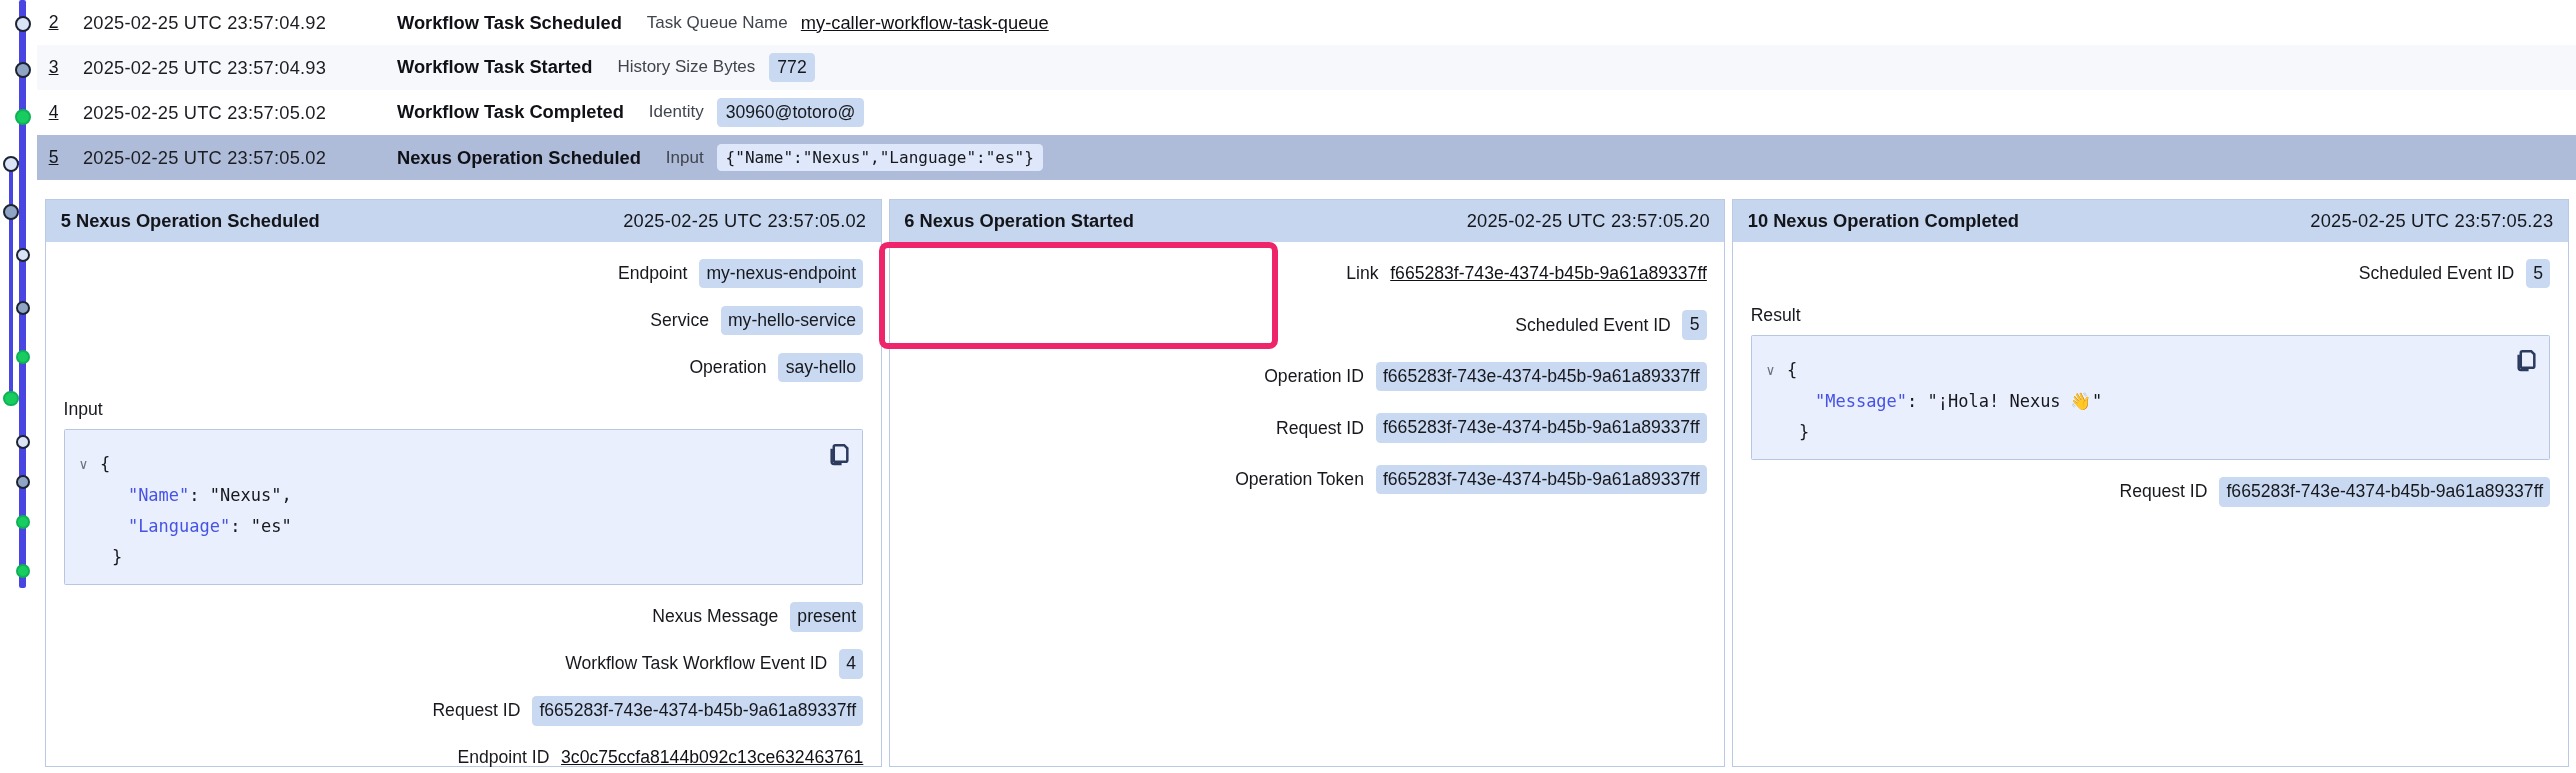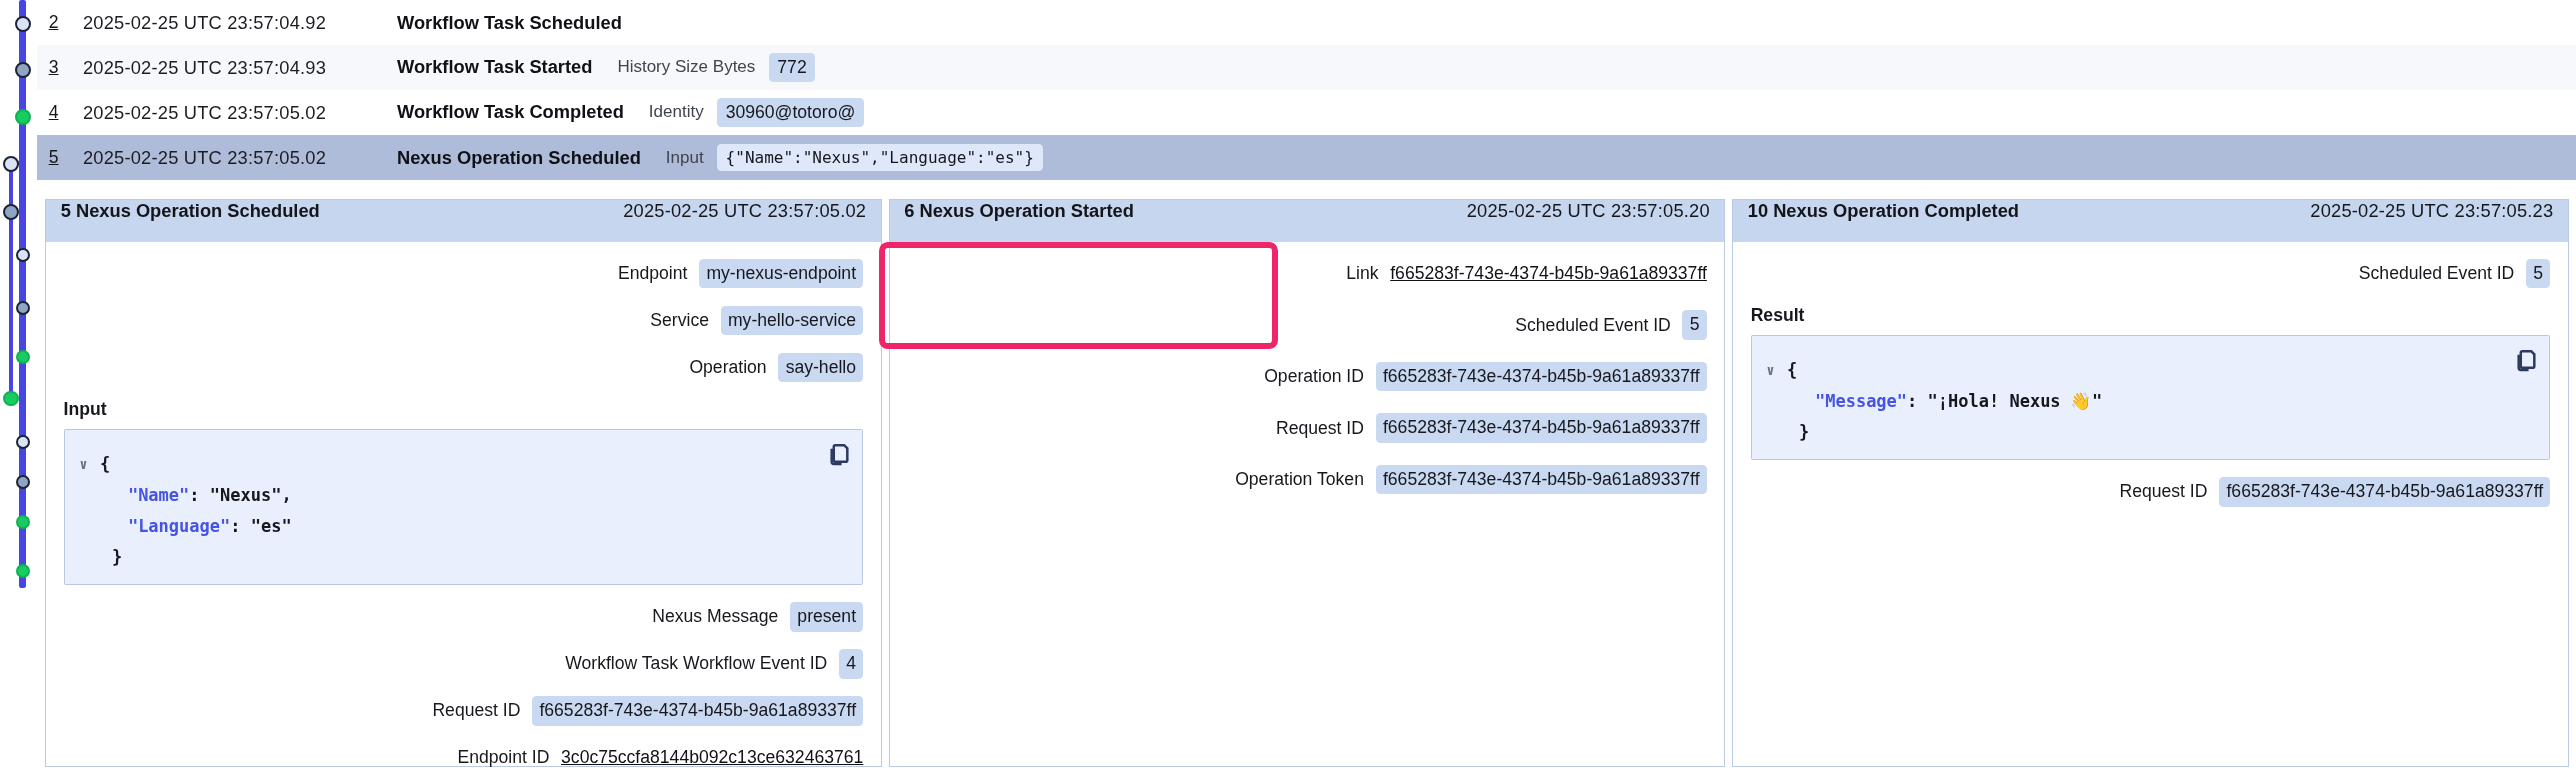--- a/index.html
+++ b/index.html
@@ -29,28 +29,28 @@
   .meta-label{font-size:17px;color:#40444d;}
 
   .badge{background:#c9d9f2;color:#17181d;font-size:17.6px;border-radius:4.4px;padding:4.4px 8.8px;line-height:1.2;white-space:nowrap;}
   .badge.small{padding:4.4px 7.3px;}
   .badge.code{font-family:"DejaVu Sans Mono",monospace;font-size:16px;background:#dfe8fa;}
   .ulink{color:#101117;font-size:17.6px;text-decoration:underline;cursor:pointer;white-space:nowrap;}
 
   
   #panels{position:absolute;left:45px;top:199px;width:2524px;height:568px;display:flex;gap:6.6px;}
   .panel{flex:1 1 0;border:1.5px solid #bac9e4;box-sizing:border-box;background:#ffffff;display:flex;flex-direction:column;}
-  .panel-header{height:42px;background:#c6d6ef;display:flex;align-items:flex-start;justify-content:space-between;padding:0 14.7px;flex:0 0 auto;}
+  .panel-header{height:42px;background:#c6d6ef;display:flex;align-items:center;justify-content:space-between;padding:0 14.7px;flex:0 0 auto;}
   .panel-title{font-size:18.3px;font-weight:600;color:#14151a;}
   .panel-time{font-size:18.3px;font-weight:500;color:#16171c;letter-spacing:0.2px;}
   .panel-body{position:relative;padding:16px 17.6px;flex:1 1 auto;}
 
   .field{display:flex;align-items:center;gap:11.7px;margin-bottom:16px;min-height:31px;justify-content:flex-end;}
   .p2 .field{margin-bottom:20.5px;}
-  .field.col{display:block;font-weight:bold;}
+  .field.col{display:block;}
   .f-label{font-size:17.6px;color:#17181d;white-space:nowrap;}
   .field.col .f-label{display:block;margin-bottom:8.8px;}
 
   .code-block{position:relative;background:#e9effc;border:1.5px solid #b6c6e3;border-radius:1.5px;padding:19px 13.2px 11.7px 10.3px;font-family:"DejaVu Sans Mono",monospace;font-size:17px;color:#17181d;}
   .code-line{line-height:31px;white-space:pre;position:relative;padding-left:25px;}
   .code-line.ind1{padding-left:53px;}
   .code-line.close{padding-left:37px;}
   .code-key{color:#4653e5;}
   .chev{position:absolute;left:4.4px;top:0;font-size:14px;color:#6b7280;cursor:pointer;}
   .copy-btn{position:absolute;right:10.3px;top:8.8px;width:25px;height:28px;cursor:pointer;}
@@ -80,20 +80,24 @@
       <div class="dot green" style="left: 16px; top: 564px; width: 14px; height: 14px;"></div>
     </div>
 </div>
 
 <div id="rows">
     <div class="event-row">
       <a class="row-num">2</a>
       <span class="row-time">2025-02-25 UTC 23:57:04.92</span>
       <span class="row-main">
         <span class="row-name">Workflow Task Scheduled</span>
+        <span class="meta">
+          <span class="meta-label">Task Queue Name</span>
+          <a class="ulink" style="font-size:18.3px">my-caller-workflow-task-queue</a>
+        </span>
       </span>
     </div>
     <div class="event-row shaded">
       <a class="row-num">3</a>
       <span class="row-time">2025-02-25 UTC 23:57:04.93</span>
       <span class="row-main">
         <span class="row-name">Workflow Task Started</span>
         <span class="meta">
           <span class="meta-label">History Size Bytes</span>
           <span class="badge">772</span>

